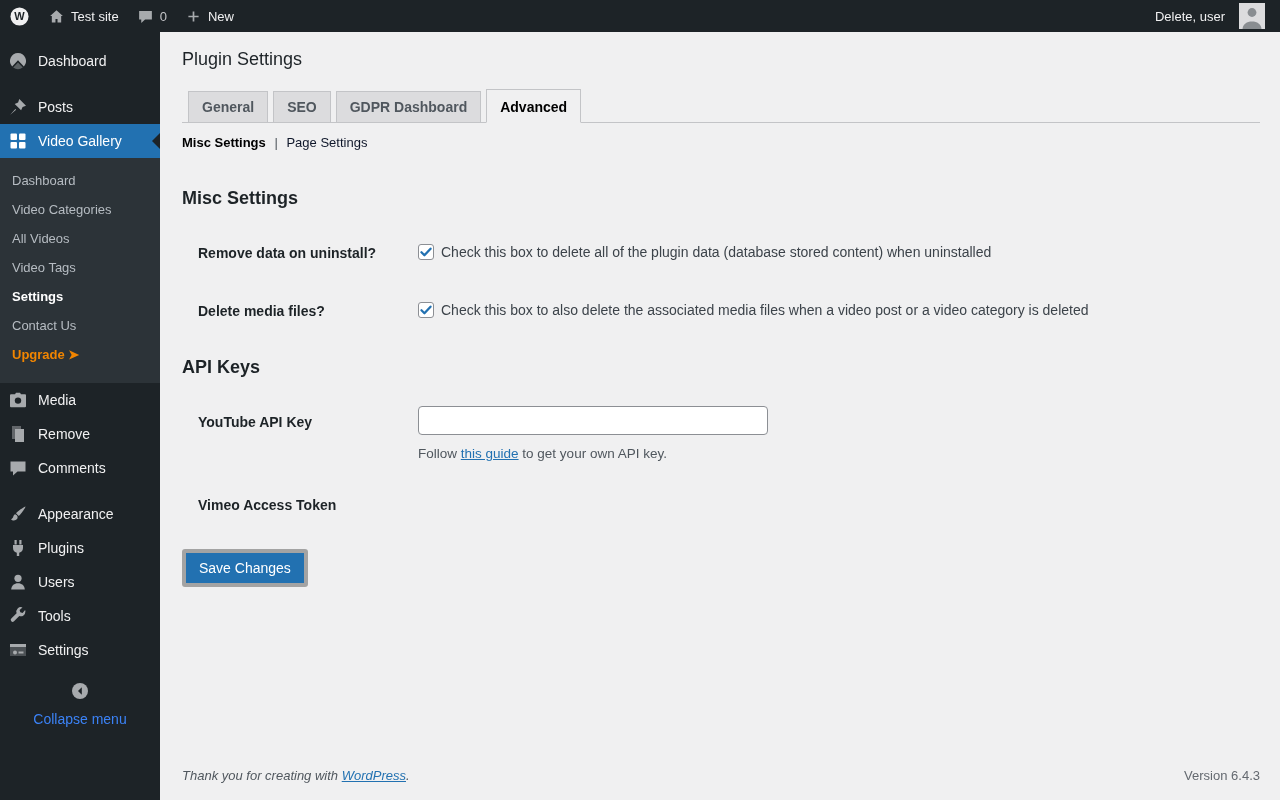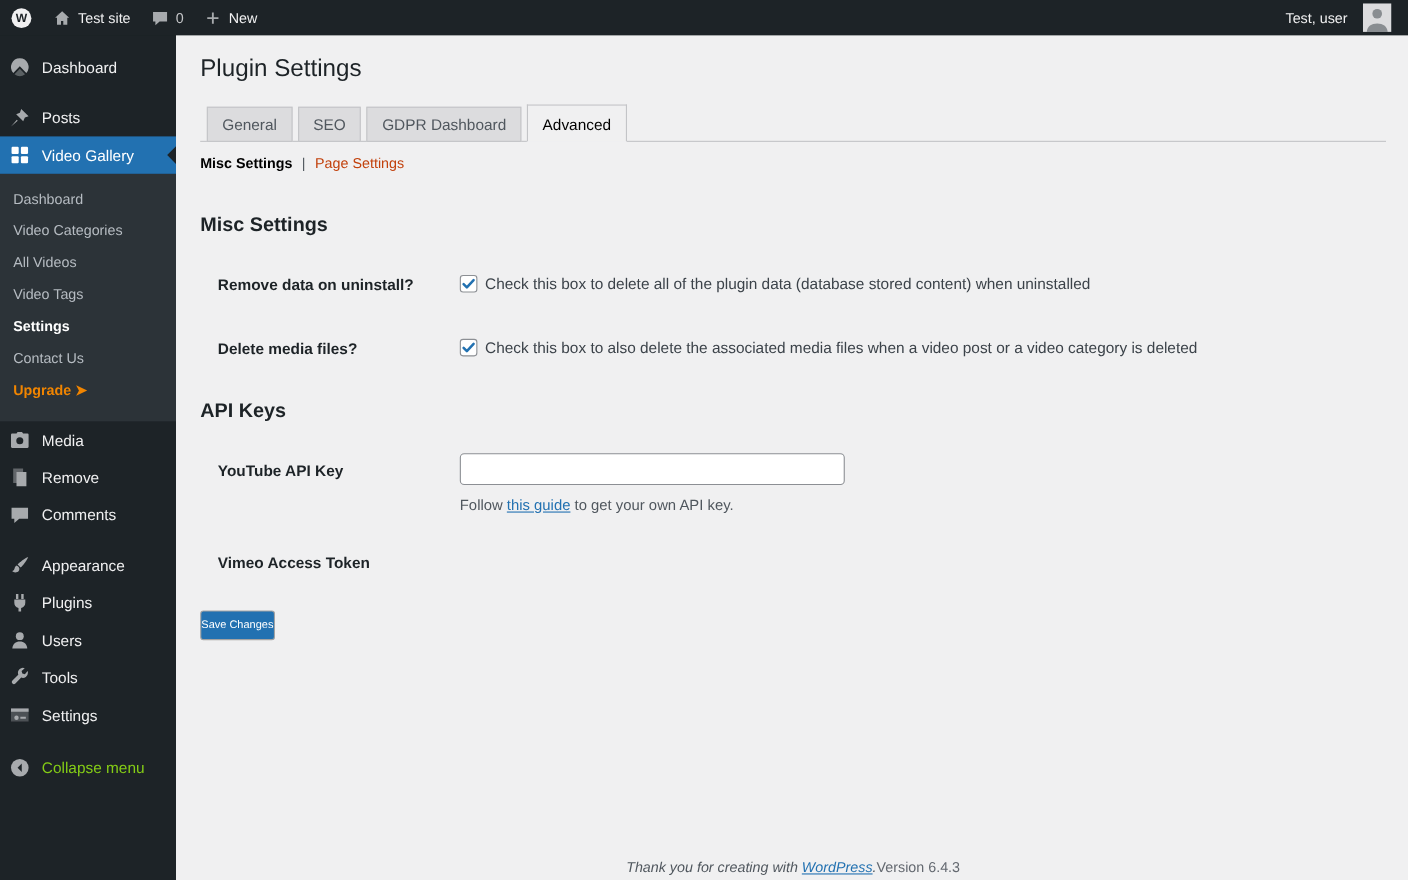--- a/index.html
+++ b/index.html
@@ -44,51 +44,51 @@
     position:absolute; right:0; top:50%; transform:translateY(-50%);
     width:0; height:0; border-top:8px solid transparent;
     border-bottom:8px solid transparent; border-right:8px solid #1d2327;
   }
   .menu-sep { height:12px; }
   .submenu { background:#2c3338; padding:8px 0 14px; }
   .submenu-item { padding:7px 0 7px 12px; font-size:13px; color:#b6bcc2; cursor:pointer; }
   .submenu-item.current { color:#fff; font-weight:bold; }
   .submenu-item.upgrade { color:#f18500; font-weight:bold; }
   .collapse-gap { height:14px; }
-  .collapse-item { color:#84cc16; }
+  .collapse-item { color:#3b82f6;flex-direction:column; }
   .collapse-item .icon { color:#a7aaad; }
 
   
   #content {
     position:absolute; top:32px; left:160px; right:0; bottom:0;
     background:#f0f0f1; color:#1d2327; overflow:hidden;
   }
   .wrap { padding:16px 20px 0 22px; }
-  .page-title { font-size:22px; font-weight:400; color:#1d2327; line-height:1.3; }
+  .page-title { font-size:18px; font-weight:400; color:#1d2327; line-height:1.3; }
 
   .nav-tabs {
     display:flex; align-items:flex-end;
     border-bottom:1px solid #c3c4c7;
     margin-top:18px; padding-left:6px;
   }
   .nav-tab {
     background:#dcdcde; border:1px solid #c3c4c7;
     padding:7px 13px; margin:0 5px -1px 0;
-    font-size:14px; font-weight:normal; color:#50575e;
+    font-size:14px; font-weight:bold; color:#50575e;
     cursor:pointer; white-space:nowrap;text-align:center;
   }
   .nav-tab.active {
     background:#f0f0f1; border-bottom:1px solid #f0f0f1;
     color:#000; padding-top:9px;
   }
 
   .subsubsub { margin-top:12px; font-size:13px; }
   .subsubsub .current { font-weight:bold; color:#000; }
   .subsubsub .sep { color:#50575e; padding:0 5px; }
-  .subsubsub a { color:#c2410c; text-decoration:none; cursor:pointer; }
+  .subsubsub a { color:#0f172a; text-decoration:none; cursor:pointer; }
 
   .section-heading { font-size:18px; font-weight:bold; color:#1d2327; margin-top:38px; }
 
   .form-row { display:flex; margin-top:34px; }
   .form-row + .form-row { margin-top:40px; }
   .form-label { width:220px; flex:none; font-size:14px; font-weight:bold; color:#1d2327; padding-top:2px;margin-left:16px; }
   .form-field { font-size:14px; color:#3c434a; }
 
   .check-row { display:flex; align-items:center; gap:7px; }
   .checkbox {
@@ -103,28 +103,28 @@
   .text-input {
     width:350px; height:29px; background:#fff; border:1px solid #8c8f94;
     border-radius:4px; padding:0 8px; font-size:14px; color:#2c3338;
     font-family:"Liberation Sans", sans-serif;
   }
   .desc { margin-top:11px; font-size:13.5px; color:#50575e; }
   .desc a { color:#2271b1; text-decoration:underline; cursor:pointer; }
 
   .button-primary {
     margin-top:36px; display:inline-block;
-    background:#2271b1; border:1px solid #a3a3a3; color:#fff;
-    font-size:10px; padding:7px 0; border-radius:3px; cursor:pointer;
+    background:#2271b1; border:4px solid #a3a3a3; color:#fff;
+    font-size:14px; padding:7px 13px; border-radius:3px; cursor:pointer;
     font-family:"Liberation Sans", sans-serif;
   }
 
   .content-footer {
-    position:absolute; left:22px; right:20px; bottom:4px;
-    display:flex; justify-content:center; align-items:center;
+    position:absolute; left:22px; right:20px; bottom:17px;
+    display:flex; justify-content:space-between; align-items:center;
     font-size:13px;
   }
   .footer-thanks { font-style:italic; color:#50575e; }
   .footer-thanks a { color:#2271b1; text-decoration:underline; cursor:pointer; font-style:italic; }
   .footer-version { color:#646970; }
 </style>
 </head>
 <body>
 
 <div id="adminbar">
@@ -153,21 +153,21 @@
   <div class="ab-item">
     <span class="ab-icon">
       <svg viewBox="0 0 20 20" fill="currentColor">
           <path d="M9 4h2v5h5v2h-5v5H9v-5H4V9h5z"></path>
         </svg>
     </span>
     <span>New</span>
   </div>
   <div class="ab-right">
     <div class="ab-item">
-      <span>Test, user</span>
+      <span>Delete, user</span>
       <svg class="avatar" viewBox="0 0 26 26">
           <rect width="26" height="26" fill="#dcdcde"></rect>
           <circle cx="13" cy="9.5" r="4.4" fill="#898d91"></circle>
           <path d="M3.5 26c.4-5 4.3-7.6 9.5-7.6s9.1 2.6 9.5 7.6z" fill="#898d91"></path>
         </svg>
     </div>
   </div>
 </div>
 
 <div id="sidebar">

